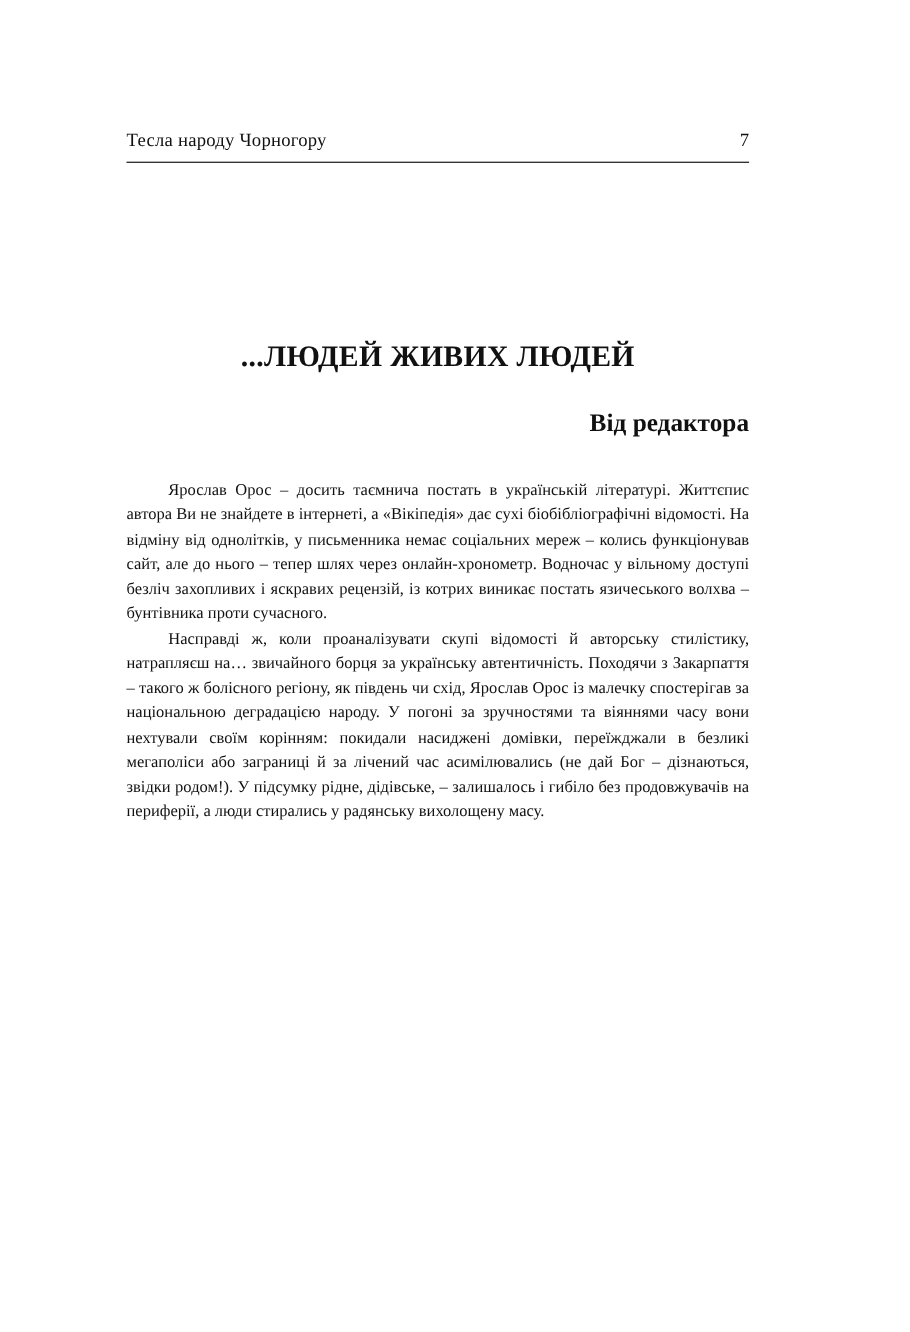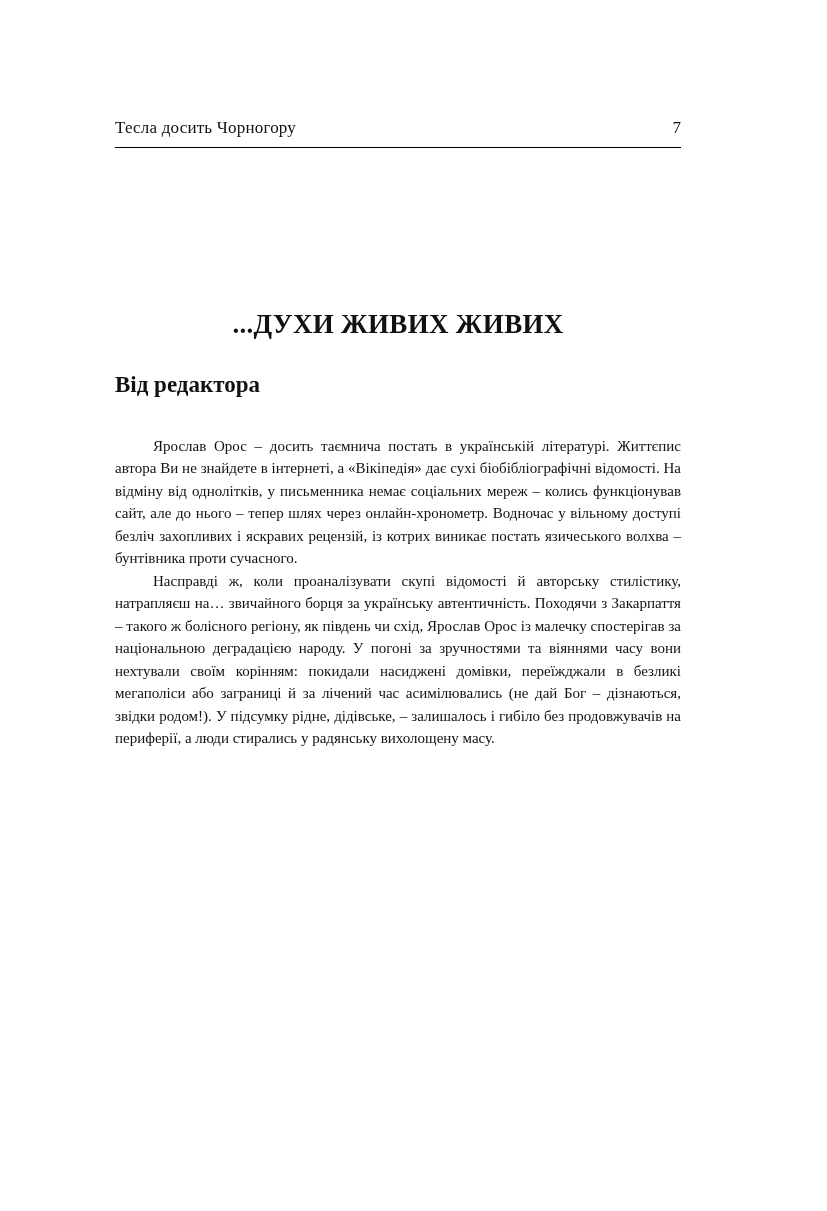--- a/index.html
+++ b/index.html
@@ -39,21 +39,21 @@
   .chapter-title {
     margin: 157px 0 0 0;
     text-align: center;
     font-weight: bold;
     font-size: 27px;
     line-height: 1.42;
     letter-spacing: 0.3px;
   }
   .subtitle {
     margin: 28px 0 0 0;
-    text-align: left;
+    text-align: right;
     font-weight: bold;
     font-size: 23px;
     line-height: 1.2;
   }
   .body-text {
     margin-top: 36px;
     font-size: 15px;
     line-height: 1.5;
     text-align: justify;
   }
@@ -62,26 +62,26 @@
     text-indent: 38px;
   }
 </style>
 </head>
 <body>
 
 <div class="page">
   <div class="content">
 
     <div class="running-header">
-      <span class="running-title">Тесла досить Чорногору</span>
+      <span class="running-title">Тесла народу Чорногору</span>
       <span class="page-number">7</span>
     </div>
 
     <h1 class="chapter-title">
-      <span>...ДУХИ ЖИВИХ ЖИВИХ</span><br>
+      <span>...ЛЮДЕЙ ЖИВИХ ЛЮДЕЙ</span><br>
     </h1>
 
     <h2 class="subtitle">Від редактора</h2>
 
     <div class="body-text">
       <p>Ярослав Орос – досить таємнича постать в українській літературі. Життєпис автора Ви не знайдете в інтернеті, а «Вікіпедія» дає сухі біобібліографічні відомості. На відміну від однолітків, у письменника немає соціальних мереж – колись функціонував сайт, але до нього – тепер шлях через онлайн-хронометр. Водночас у вільному доступі безліч захопливих і яскравих рецензій, із котрих виникає постать язичеського волхва – бунтівника проти сучасного.</p>
       <p>Насправді ж, коли проаналізувати скупі відомості й авторську стилістику, натрапляєш на… звичайного борця за українську автентичність. Походячи з Закарпаття – такого ж болісного регіону, як південь чи схід, Ярослав Орос із малечку спостерігав за національною деградацією народу. У погоні за зручностями та віяннями часу вони нехтували своїм корінням: покидали насиджені домівки, переїжджали в безликі мегаполіси або заграниці й за лічений час асимілювались (не дай Бог – дізнаються, звідки родом!). У підсумку рідне, дідівське, – залишалось і гибіло без продовжувачів на периферії, а люди стирались у радянську вихолощену масу.</p>
     </div>
 
   </div>

